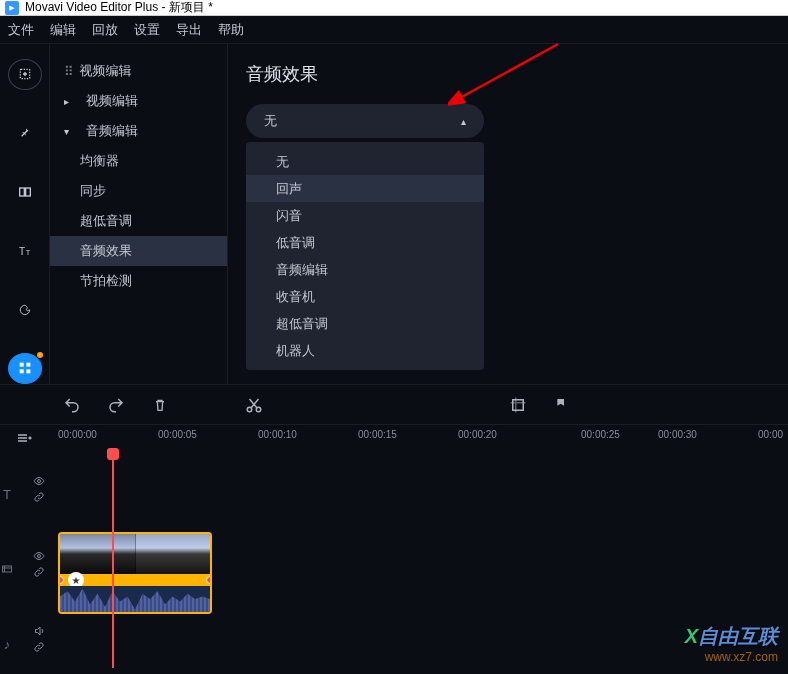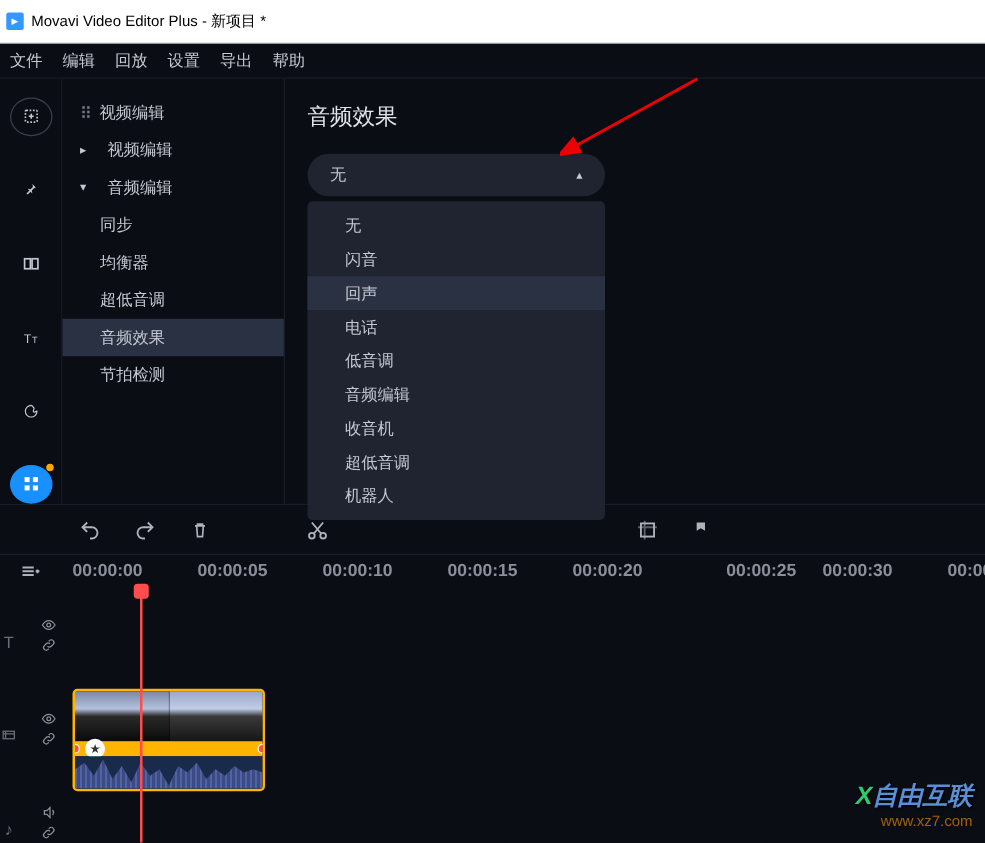--- a/index.html
+++ b/index.html
@@ -1,19 +1,19 @@
 <!DOCTYPE html>
 <html><head>
 <meta charset="utf-8">
 <style>
 * { margin: 0; padding: 0; box-sizing: border-box; font-family: "Microsoft YaHei", Arial, sans-serif; }
 body { background: #0a0d14; width: 788px; height: 674px; overflow: hidden; color: #c5c8d0; font-size: 13px; position: relative; }
 
 
-.titlebar { background: #ffffff; height: 35px; display: flex; align-items: center; padding: 0 5px; color: #000; font-size: 12px; border-bottom: 1px solid #ccc; }
+.titlebar { background: #ffffff; height: 16px; display: flex; align-items: center; padding: 0 5px; color: #000; font-size: 12px; border-bottom: 1px solid #ccc; }
 .titlebar-icon { width: 14px; height: 14px; background: #3498ff; border-radius: 2px; margin-right: 6px; display: flex; align-items: center; justify-content: center; }
 .titlebar-icon::before { content: "▶"; color: #fff; font-size: 7px; }
 
 
 .menubar { background: #0a0d14; height: 28px; display: flex; align-items: center; padding: 0 8px; gap: 16px; font-size: 13px; border-bottom: 1px solid #1a1d24; }
 .menubar span { color: #c5c8d0; cursor: pointer; }
 
 
 .main { display: flex; height: 340px; }
 
@@ -48,21 +48,21 @@
 
 .arrow { position: absolute; pointer-events: none; }
 
 
 .tl-toolbar { height: 40px; display: flex; align-items: center; padding: 0 20px 0 60px; gap: 20px; border-top: 1px solid #1a1d24; }
 .tl-btn { color: #aeb2bc; cursor: pointer; display: flex; align-items: center; justify-content: center; width: 24px; }
 
 
 .tl-ruler { height: 30px; display: flex; align-items: center; position: relative; padding-left: 58px; border-top: 1px solid #1a1d24; }
 .tl-addtrack { position: absolute; left: 15px; color: #aeb2bc; }
-.tl-tick { position: absolute; font-size: 14px; color: #8a8f99; top: 4px; font-weight: bold; }
+.tl-tick { position: absolute; font-size: 10px; color: #8a8f99; top: 4px; }
 
 
 .tracks { position: relative; height: 214px; }
 .track-head { width: 50px; display: flex; flex-direction: column; align-items: center; justify-content: center; gap: 4px; font-size: 11px; color: #8a8f99; }
 .track-head svg { width: 12px; height: 12px; }
 .track-type { position: absolute; left: 0; width: 14px; display: flex; align-items: center; justify-content: center; color: #6a6f79; }
 
 
 .playhead { position: absolute; top: 0; bottom: 0; width: 2px; background: #ff4d4d; left: 112px; z-index: 5; }
 .playhead::before { content: ""; position: absolute; top: -6px; left: -5px; width: 12px; height: 12px; background: #ff4d4d; border-radius: 3px; }
@@ -151,24 +151,24 @@
     </div>
     <div class="tree-item">
       <span class="tree-icon">▸</span>
       <span>视频编辑</span>
     </div>
     <div class="tree-item">
       <span class="tree-icon">▾</span>
       <span>音频编辑</span>
     </div>
     <div class="tree-item sub">
+      <span>均衡器</span>
+    </div>
+    <div class="tree-item sub">
       <span>同步</span>
-    </div>
-    <div class="tree-item sub">
-      <span>均衡器</span>
     </div>
     <div class="tree-item sub">
       <span>超低音调</span>
     </div>
     <div class="tree-item sub active">
       <span>音频效果</span>
     </div>
     <div class="tree-item sub">
       <span>节拍检测</span>
     </div>
@@ -176,23 +176,22 @@
 
   <div class="panel">
     <div class="panel-title">音频效果</div>
     <div class="dd-wrap">
       <div class="dd-select">
         <span>无</span>
         <span class="chev">▴</span>
       </div>
       <div class="dd-list">
         <div class="dd-opt">无</div>
+        <div class="dd-opt hover">回声</div>
         <div class="dd-opt">闪音</div>
-        <div class="dd-opt hover">回声</div>
-        <div class="dd-opt">电话</div>
         <div class="dd-opt">低音调</div>
         <div class="dd-opt">音频编辑</div>
         <div class="dd-opt">收音机</div>
         <div class="dd-opt">超低音调</div>
         <div class="dd-opt">机器人</div>
       </div>
     </div>
 
     <svg class="arrow" style="left:220px; top:-5px;" width="120" height="80">
       <defs>

